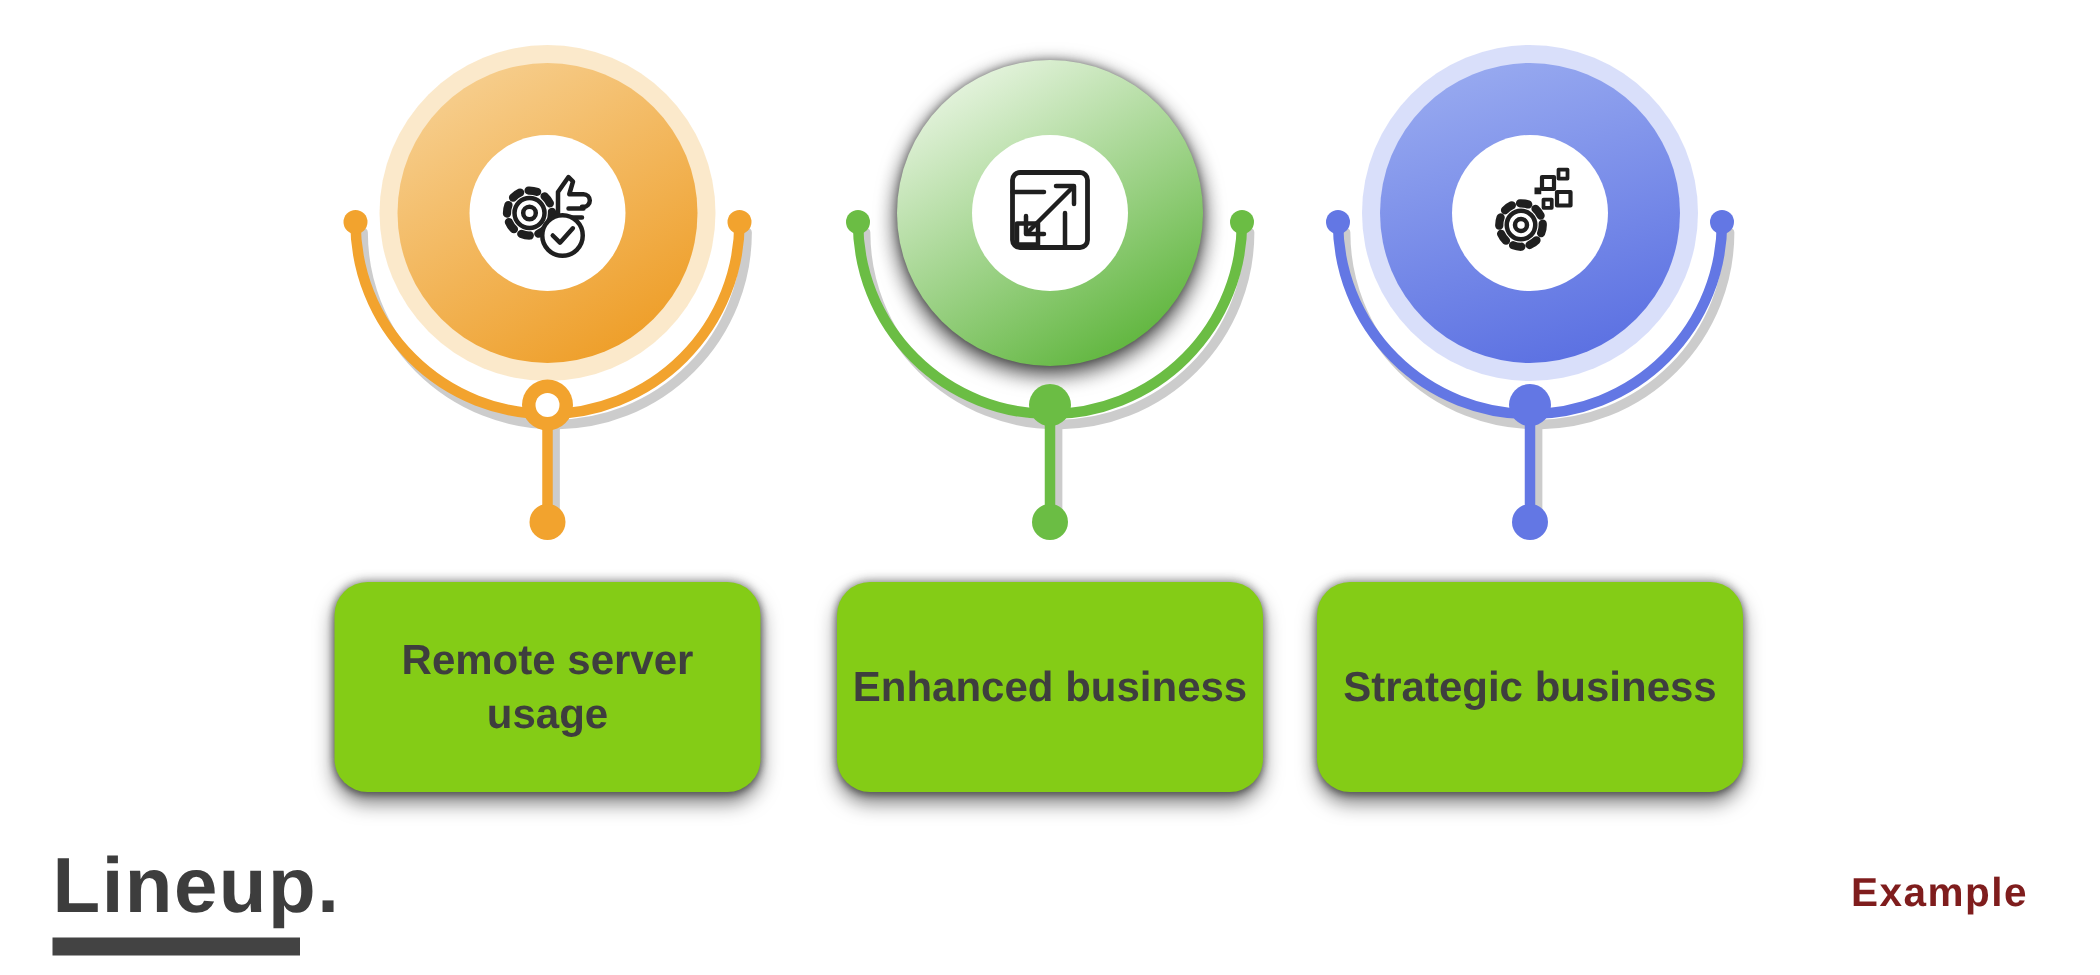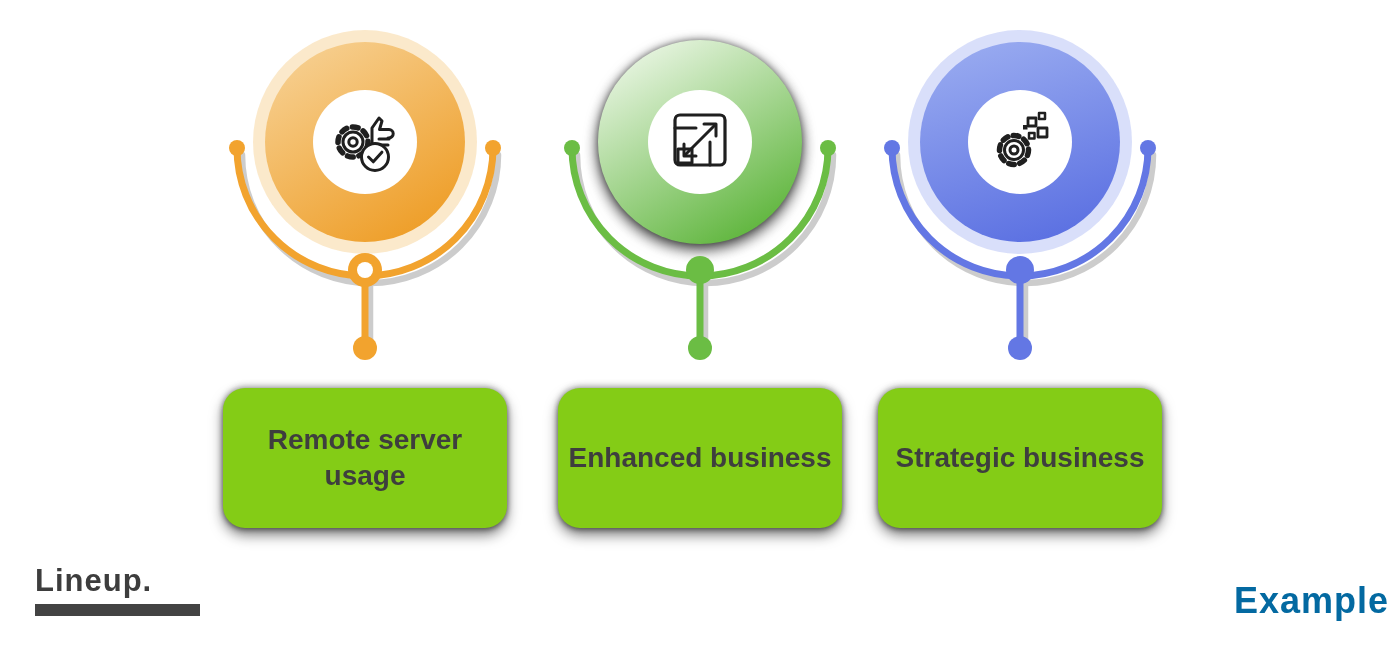--- a/index.html
+++ b/index.html
@@ -22,26 +22,26 @@
   .card {
     position:absolute; top:370px; left:18px; width:284px; height:140px;
     background:#84cc16; border-radius:22px; box-sizing:border-box;
     display:flex; flex-direction:column; align-items:center; justify-content:center;
     padding:0 10px; text-align:center;
     box-shadow:0 7px 13px rgba(22,22,22,.55), 0 2px 5px rgba(22,22,22,.42), 0 -2px 6px rgba(22,22,22,.28);
   }
   .card-label { font-size:28px; font-weight:600; color:#3e3e3e; line-height:1.28; }
 
   .brand { position:absolute; left:35px; top:565px; }
-  .brand-name { font-size:31px; font-weight:800; color:#3d3d3d; letter-spacing:1px; line-height:1; }
+  .brand-name { font-size:52px; font-weight:800; color:#3d3d3d; letter-spacing:1px; line-height:1; }
   .brand-bar { width:165px; height:12px; background:#434343; margin-top:8px; }
 
   .watermark {
     position:absolute; left:1234px; top:580px;
-    font-size:36px; font-weight:700; color:#0369a1; letter-spacing:1px;
+    font-size:27px; font-weight:700; color:#7f1d1d; letter-spacing:1px;
   }
 </style>
 </head>
 <body>
 
 <div class="stage">
 
   <div class="column" style="left:205px">
     <svg class="col-svg col-0" width="320" height="380" viewBox="0 0 320 380">
       <defs>

